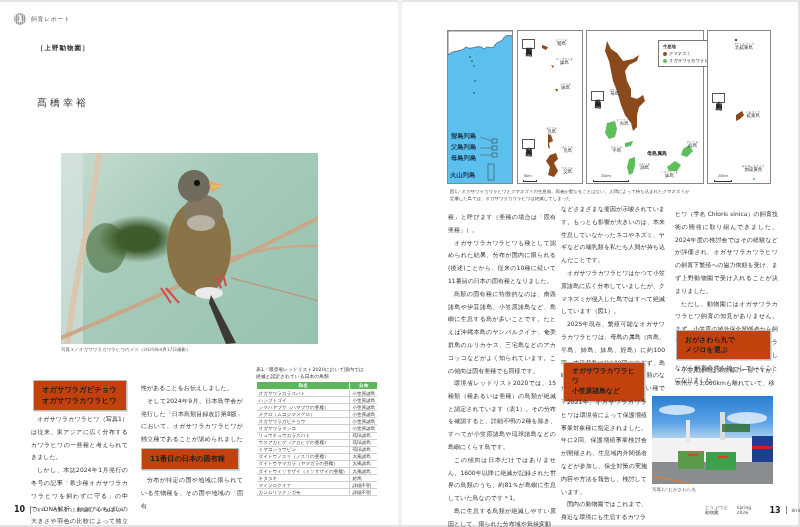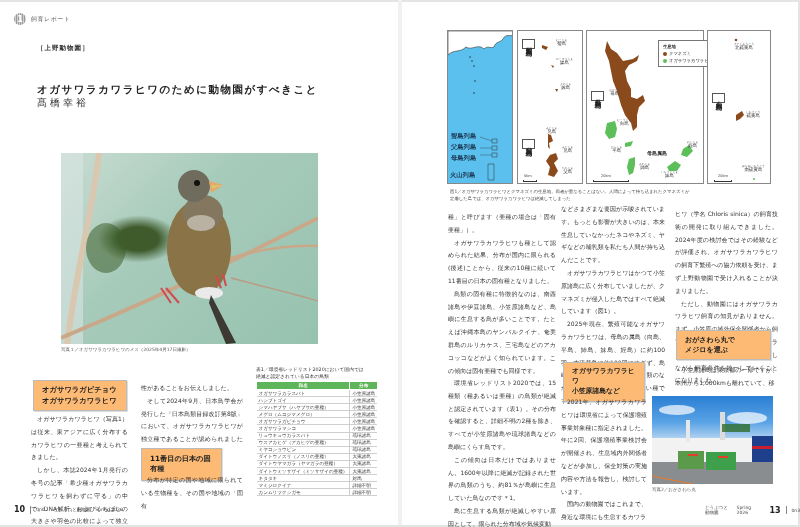--- a/index.html
+++ b/index.html
@@ -21,21 +21,21 @@
   .author { position: absolute; left: 37px; top: 96px; font-size: 10px; color: #333; letter-spacing: 3px; }
 
   
   .photo1 { position: absolute; left: 61px; top: 153px; width: 257px; height: 191px; overflow: hidden;
     background: radial-gradient(ellipse at 30% 45%, #3f5b2c 0 8%, transparent 16%),
                 linear-gradient(135deg, #c9dcd2 0%, #a7cbbb 40%, #97c2b0 100%); }
   .photo1 svg { position: absolute; left: 0; top: 0; }
   .caption1 { position: absolute; left: 61px; top: 347px; font-size: 4.5px; color: #555; white-space: nowrap; }
 
   
-  .box-head { position: absolute; border: 1px solid #bbb; box-shadow: 1px 1px 0 #ddd; background: #fdba74; font-weight: bold; color: #222; padding: 4px 8px; line-height: 1.45; }
+  .box-head { position: absolute; border: 1px solid #bbb; box-shadow: 1px 1px 0 #ddd; background: #c2410c; font-weight: bold; color: #222; padding: 4px 8px; line-height: 1.45; }
   .body-text { position: absolute; font-size: 6px; line-height: 12.8px; color: #333; text-align: justify; }
   .body-text p { text-indent: 1em; }
 
   
   .table-caption { position: absolute; left: 256px; top: 366px; width: 110px; font-size: 4.8px; line-height: 7px; color: #333; }
   table.species { position: absolute; left: 256px; top: 381px; width: 110px; border-collapse: collapse; font-size: 4.6px; }
   table.species th { background: #5fb55a; color: #fff; font-weight: bold; height: 8px; padding: 0 2px; border: 1px solid #fff; text-align: center; }
   table.species td { height: 7.1px; padding: 0 2px; border-bottom: 1px solid #cfcfcf; white-space: nowrap; color: #333; }
   table.species td.region { border-left: 1px solid #cfcfcf; }
 
@@ -69,21 +69,20 @@
   <div class="edge-top"></div>
   <div class="gutter"></div>
   <div class="edge-right"></div>
   <div class="edge-bottom"></div>
 
   <div class="section-tag">
     <span class="section-num">1</span>
     <span class="section-label">飼育レポート</span>
   </div>
   <div class="zoo-tag">［上野動物園］</div>
-  <div class="subtitle">オガサワラカワラヒワのために動物園がすべきこと</div>
   <div class="author">髙橋幸裕</div>
 
   <div class="photo1">
     <svg width="257" height="191" viewBox="0 0 257 191">
       <rect x="0" y="0" width="22" height="191" fill="#d8e4e2" opacity="0.6"></rect>
       <path d="M38 0 C34 40 22 90 12 150 L6 191" stroke="#d9c7b0" stroke-width="6" fill="none"></path>
       <ellipse cx="45" cy="95" rx="20" ry="25" fill="#3e5e2a" opacity="0.55"></ellipse>
       <path d="M0 185 C60 160 140 125 257 65" stroke="#c9a88a" stroke-width="4" fill="none"></path>
       <path d="M160 108 C200 95 230 92 257 93" stroke="#c9a88a" stroke-width="2.5" fill="none"></path>
       <path d="M170 125 C200 133 230 140 257 148" stroke="#b99a80" stroke-width="1.5" fill="none"></path>
@@ -108,21 +107,21 @@
   </div>
   <div class="body-text" style="left:31px; top:413px; width:97px;">
     <p>オガサワラカワラヒワ（写真1）は従来、東アジアに広く分布するカワラヒワの一亜種と考えられてきました。</p>
     <p>しかし、本誌2024年1月発行の冬号の記事「希少種オガサワラカワラヒワを飼わずに守る」の中で、DNA解析、およびくちばしの大きさや羽色の比較によって独立種として認められる可能</p>
   </div>
 
   <div class="body-text" style="left:141px; top:382px; width:102px;">
     <p style="text-indent:0">性があることをお伝えしました。</p>
     <p>そして2024年9月、日本鳥学会が発行した『日本鳥類目録改訂第8版』において、オガサワラカワラヒワが独立種であることが認められました（学名 Chloris kittlitzi）。</p>
   </div>
-  <div class="box-head" style="left:141px; top:448px; width:81px; font-size:7.2px; padding:5px 8px;">11番目の日本の固有種</div>
+  <div class="box-head" style="left:141px; top:448px; width:98px; font-size:7.2px; padding:5px 8px;">11番目の日本の固有種</div>
   <div class="body-text" style="left:141px; top:474px; width:102px;">
     <p>分布が特定の国や地域に限られている生物種を、その国や地域の「固有</p>
   </div>
 
   <div class="table-caption">表1／環境省レッドリスト2020において国内では絶滅と認定されている日本の鳥類</div>
   <table class="species">
     <thead>
       <tr>
         <th>和名</th>
         <th>分布</th>

